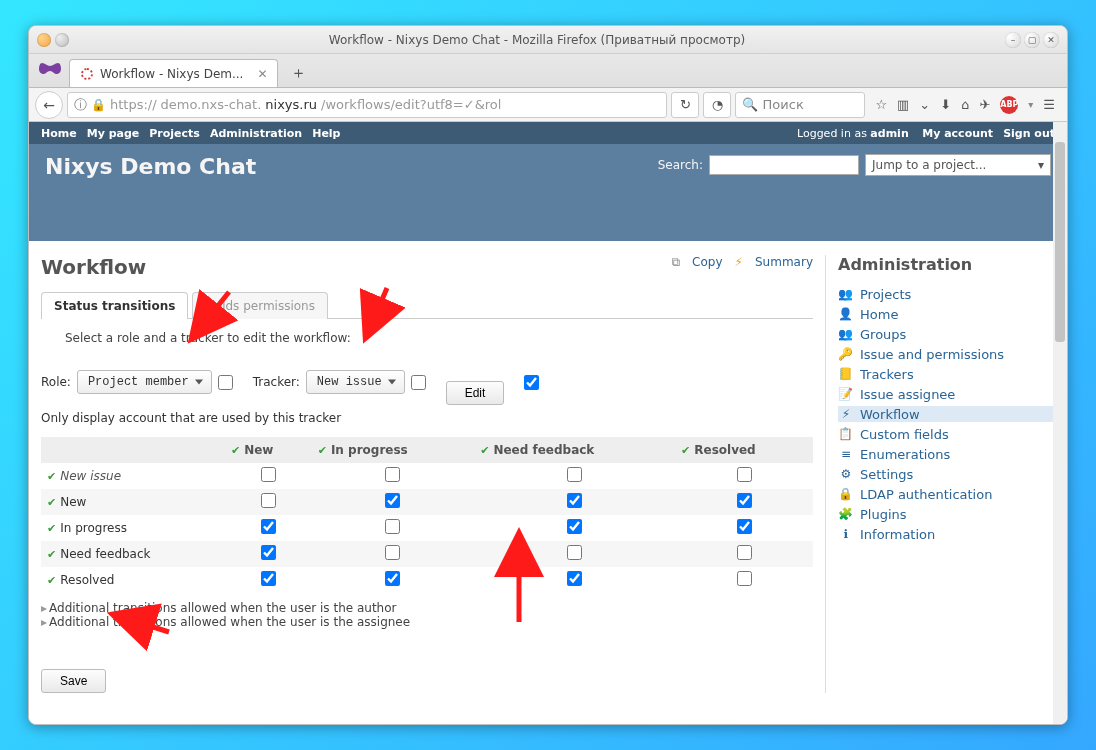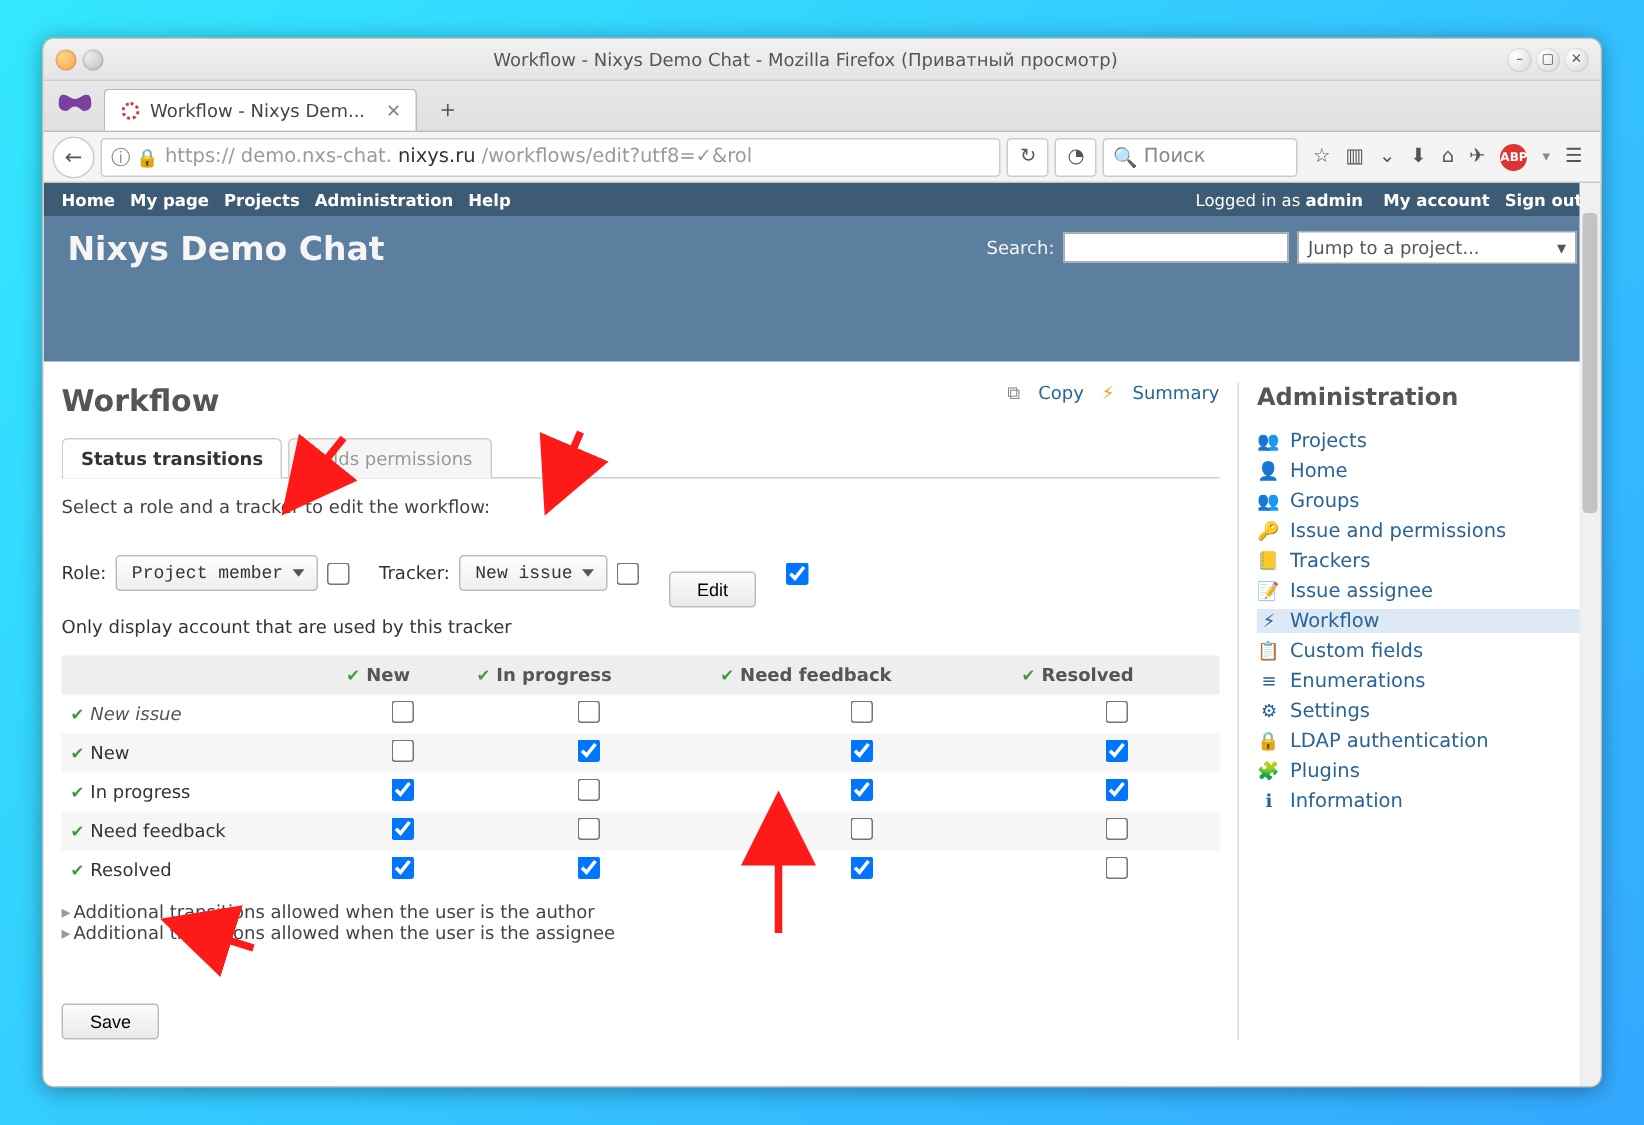--- a/index.html
+++ b/index.html
@@ -47,21 +47,21 @@
   .project-jump { width:186px; height:22px; border:1px solid #aaa; background:#fff; color:#555; font-size:12px; padding:0 6px; display:flex; align-items:center; justify-content:space-between;}
   .body-wrap { display:flex; padding:14px 12px 14px 12px; gap:12px;}
   .main { flex:1; }
   .main h2 { font-size:20px; color:#555; margin-bottom:12px;}
   .action-links { float:right; font-size:12px; display:flex; gap:12px; align-items:center;}
   .action-links a { color:#2a6496; text-decoration:none;}
   .tabs { display:flex; border-bottom:1px solid #ccc; margin-bottom:12px;}
   .tab { padding:6px 12px; border:1px solid #ccc; border-bottom:none; border-top-left-radius:4px; border-top-right-radius:4px; font-size:12px; margin-right:4px; position:relative; top:1px; background:#fff;}
   .tab.active { font-weight:bold; color:#333;}
   .tab.inactive { color:#999; background:#f6f6f6;}
-  .instr { font-size:12px; color:#444; margin-bottom:14px;}
+  .instr { font-size:12px; color:#444; margin-bottom:14px;margin-left:24px;}
   .form-row { display:flex; align-items:center; gap:6px; font-size:12px; color:#333; margin-bottom:6px; flex-wrap:wrap;}
   .dropdown { border:1px solid #bbb; background:linear-gradient(#fff,#eee); border-radius:3px; padding:4px 22px 4px 10px; font-size:12px; position:relative; cursor:pointer;font-family:Liberation Mono, monospace;}
   .dropdown::after { content:""; position:absolute; right:8px; top:50%; width:0;height:0;border-left:4px solid transparent;border-right:4px solid transparent;border-top:5px solid #555; transform:translateY(-50%);}
   .btn { border:1px solid #bbb; background:linear-gradient(#fdfdfd,#e9e9e9); border-radius:3px; padding:4px 18px; font-size:12px; cursor:pointer;margin-top:22px;}
   .tracker-opt { font-size:12px;}
   table.workflow { width:100%; border-collapse:collapse; font-size:12px; margin-top:12px;}
   table.workflow th { background:#eee; padding:6px; font-weight:bold; color:#555;}
   table.workflow td { padding:4px 6px;}
   table.workflow tbody tr:nth-child(even){ background:#f6f6f6;}
   .rowlabel { font-style:italic; color:#555;}

